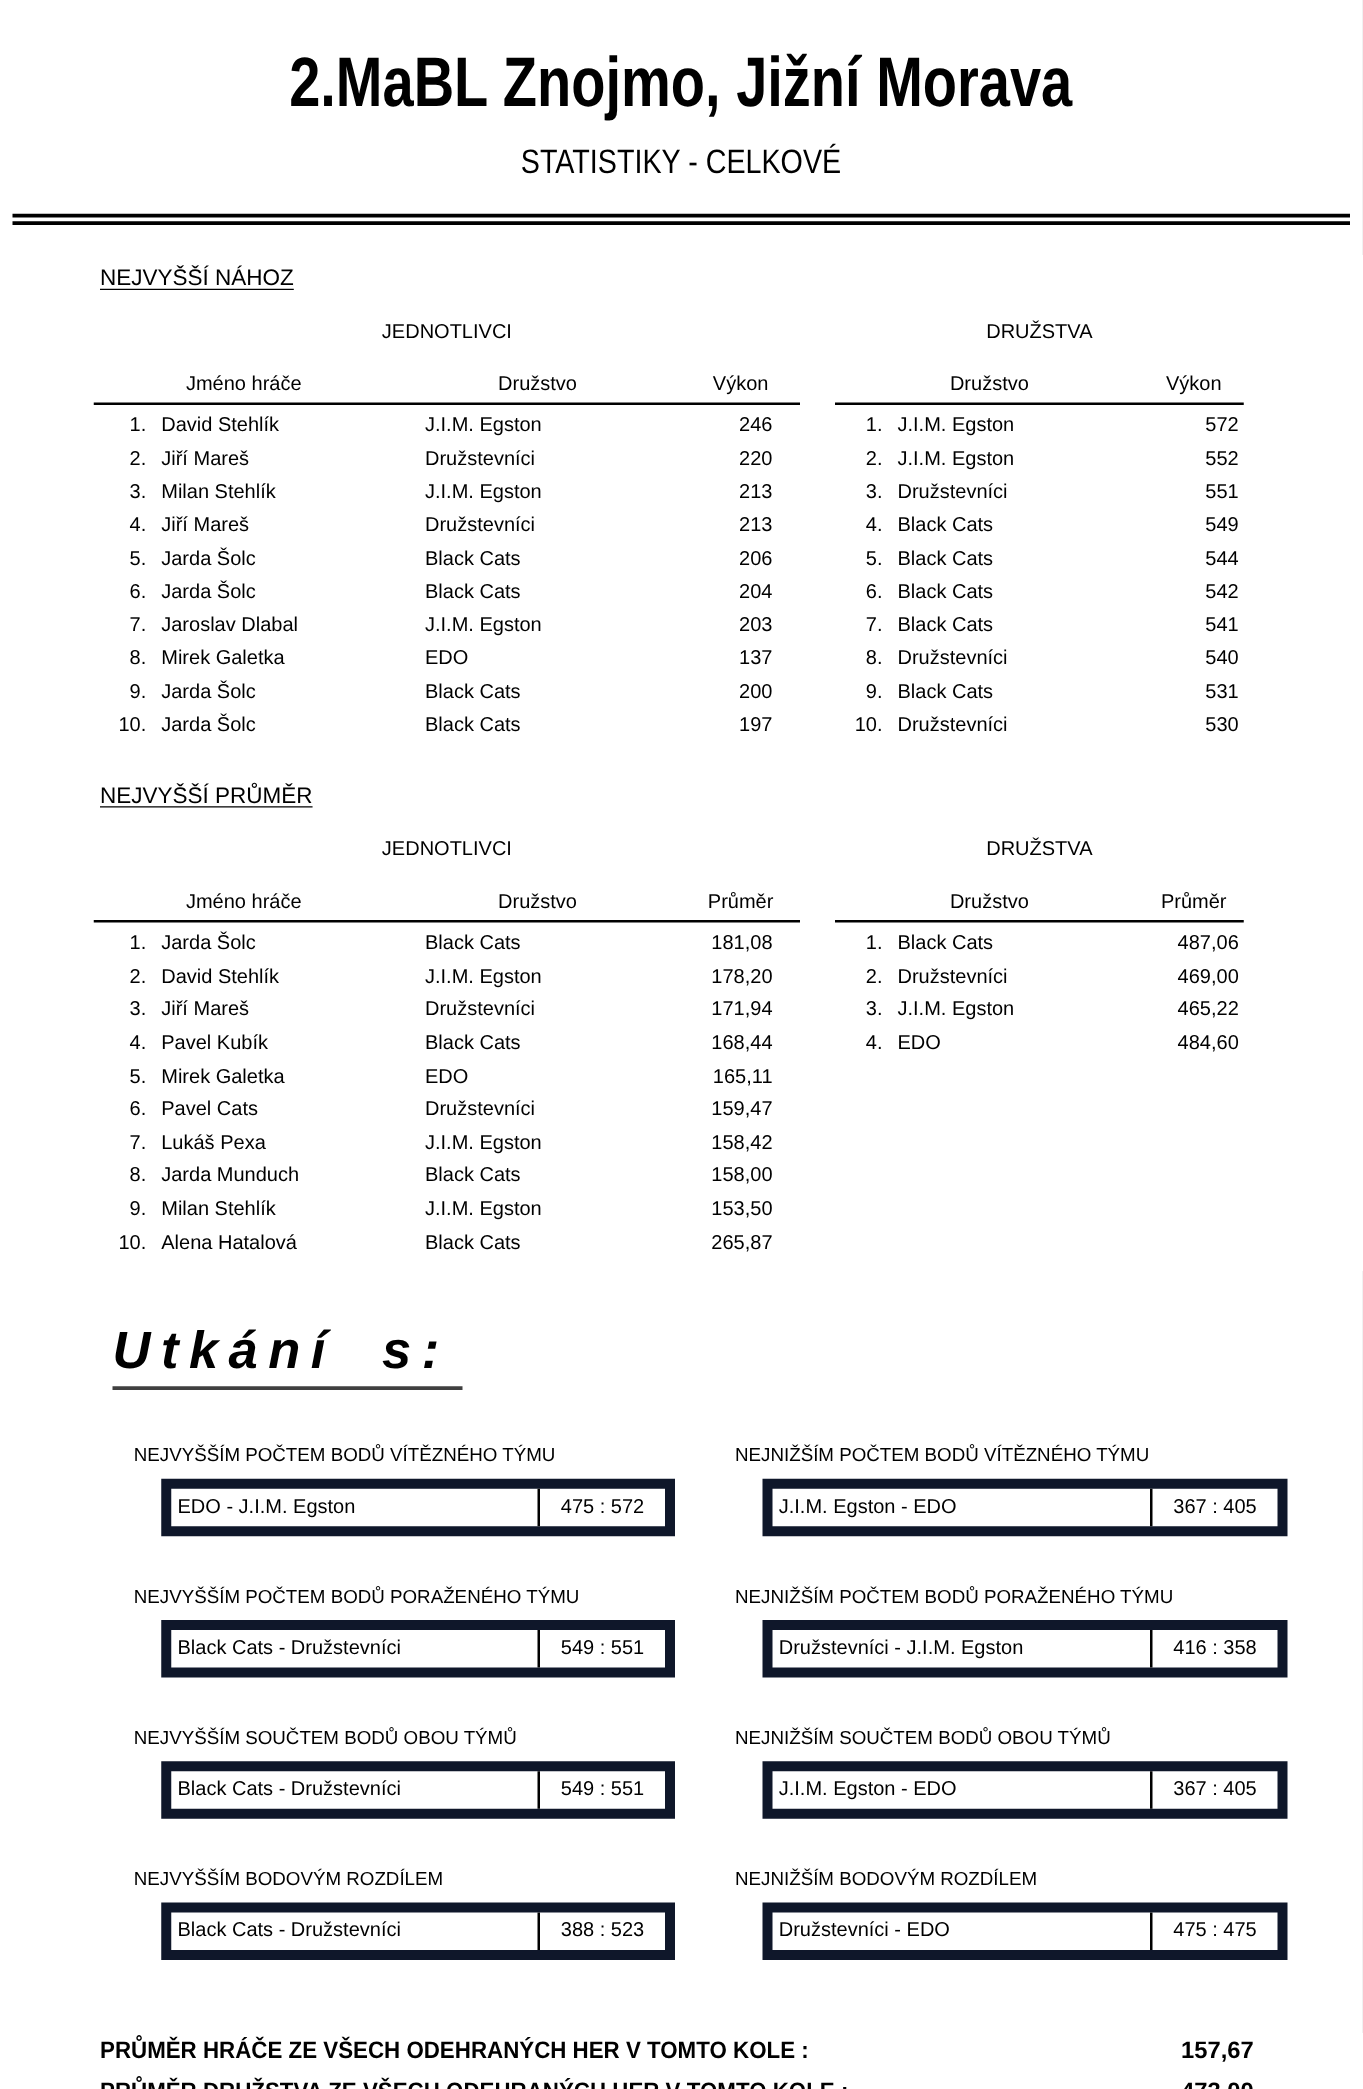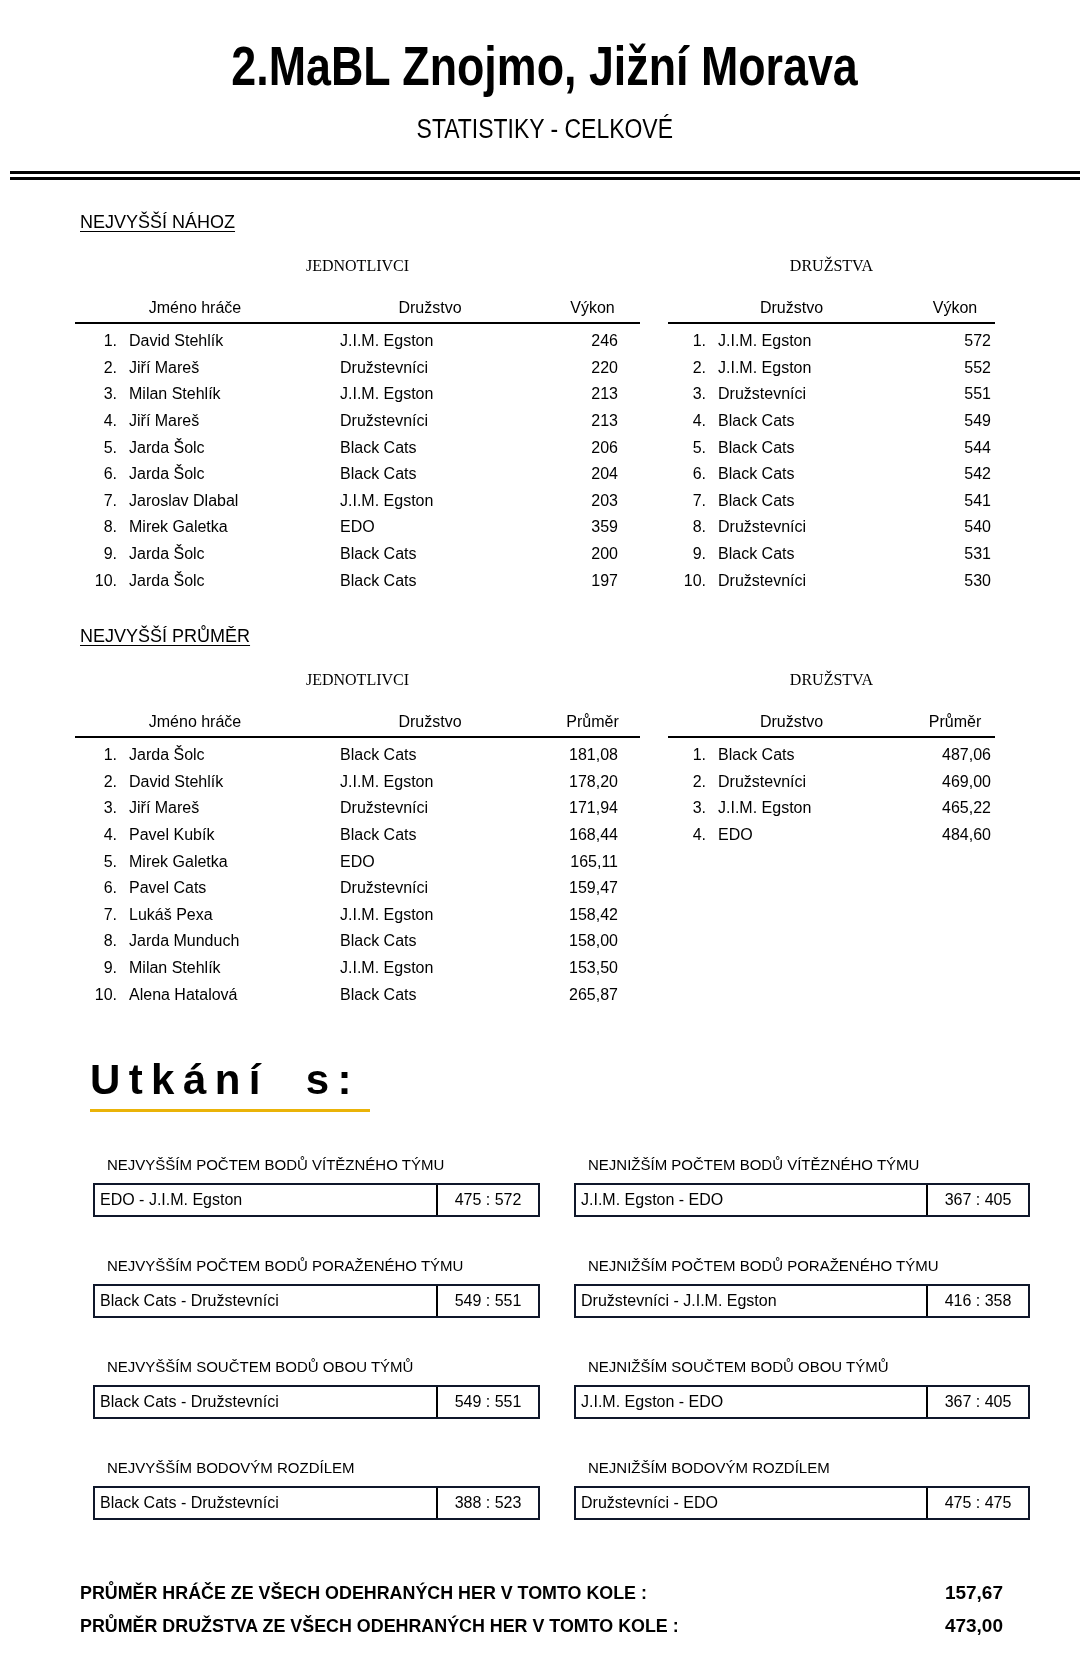--- a/index.html
+++ b/index.html
@@ -15,49 +15,49 @@
   .cond2 { display:inline-block; transform:scaleX(0.85); transform-origin:center; white-space:nowrap; }
   .rule-wrap { margin:28px 10px 0; }
   .rule { height:3px; background:#000; }
   .rule + .rule { margin-top:3px; }
 
   
   .sec-heading { margin:32px 0 0 80px; font-size:18px; text-decoration:underline; text-underline-offset:3px; }
   .cols { display:flex; padding-left:75px; margin-top:24px; }
   .col-ind  { width:565px; }
   .col-team { width:327px; margin-left:28px; }
-  .group-title { text-align:center; font-size:16px; margin-bottom:24px;font-family:Liberation Serif, serif; }
+  .group-title { text-align:center; font-size:16px; margin-bottom:24px; }
 
   .thead { border-bottom:2px solid #000; padding-bottom:5px; }
   .grid-ind  { display:grid; grid-template-columns:48px 192px 230px 95px; }
   .grid-team { display:grid; grid-template-columns:44px 203px 80px; }
   .th { text-align:center; font-size:16px; }
   .span2 { grid-column:1 / 3; }
 
   .tbody { padding-top:4px; }
   .trow { height:26.6px; align-items:center; font-size:16px; }
   .rank { text-align:right; padding-right:6px; }
   .name { text-align:left; padding-left:6px; white-space:nowrap; }
   .grid-ind .team { text-align:left; padding-left:25px; white-space:nowrap; }
   .grid-team .name { padding-left:6px; }
   .val { text-align:right; }
   .grid-ind .val  { padding-right:22px; }
   .grid-team .val { padding-right:4px; }
 
   
   .utkani-heading { margin:48px 0 0 90px; }
   .utkani-heading .big {
-    display:inline-block; font-size:42px; font-weight:bold; 
-    letter-spacing:0.20em; word-spacing:0.40em; border-bottom:3px solid #eab308;
+    display:inline-block; font-size:42px; font-weight:bold; font-style:italic;
+    letter-spacing:0.20em; word-spacing:0.40em; border-bottom:3px solid #404040;
     padding:0 0.25em 5px 0; white-space:nowrap;
   }
   .matches { display:grid; grid-template-columns:447px 456px; column-gap:34px; row-gap:40px;
              padding-left:93px; margin-top:44px; }
   .match-label { font-size:15px; margin:0 0 10px 14px; white-space:nowrap; }
-  .match-box { border:2px solid #0f172a; height:30px; display:flex; align-items:stretch; font-size:16px; background:#fff; }
+  .match-box { border:8px solid #0f172a; height:30px; display:flex; align-items:stretch; font-size:16px; background:#fff;margin-left:36px; }
   .match-teams { flex:1; display:flex; align-items:center; padding-left:5px; white-space:nowrap; }
   .match-score { width:100px; border-left:2px solid #000; display:flex; align-items:center; justify-content:center; }
 
   
   .summary { margin:62px 87px 0 80px; }
   .summary-row { display:flex; align-items:baseline; font-weight:bold; font-size:19px; margin-bottom:10px; line-height:1.2; }
   .summary-label { display:inline-block; transform:scaleX(0.94); transform-origin:left center; white-space:nowrap; }
   .summary-value { margin-left:auto; }
 </style>
 </head>
@@ -136,21 +136,21 @@
               <span class="rank">7.</span>
               <span class="name">Jaroslav Dlabal</span>
               <span class="team">J.I.M. Egston</span>
               <span class="val">203</span>
             </div>
 
             <div class="trow grid-ind">
               <span class="rank">8.</span>
               <span class="name">Mirek Galetka</span>
               <span class="team">EDO</span>
-              <span class="val">359</span>
+              <span class="val">137</span>
             </div>
 
             <div class="trow grid-ind">
               <span class="rank">9.</span>
               <span class="name">Jarda Šolc</span>
               <span class="team">Black Cats</span>
               <span class="val">200</span>
             </div>
 
             <div class="trow grid-ind">

